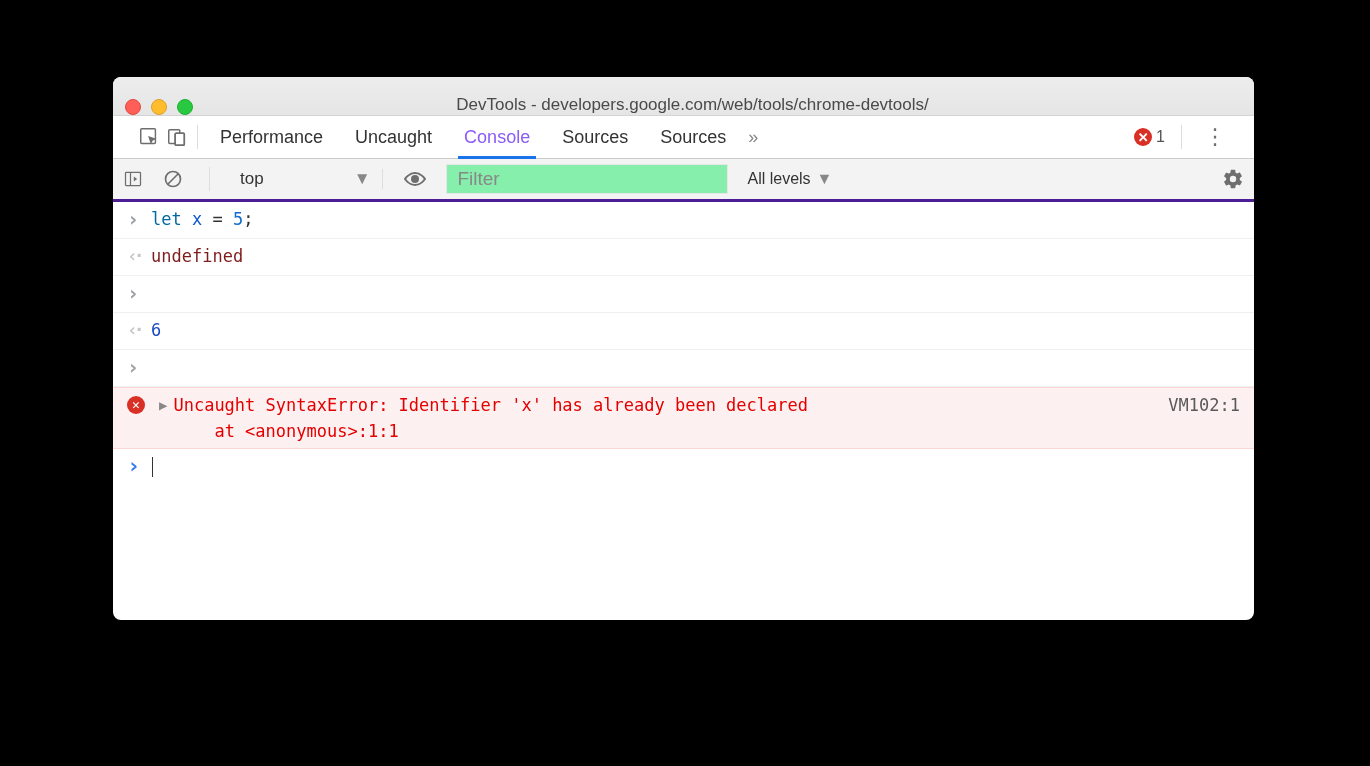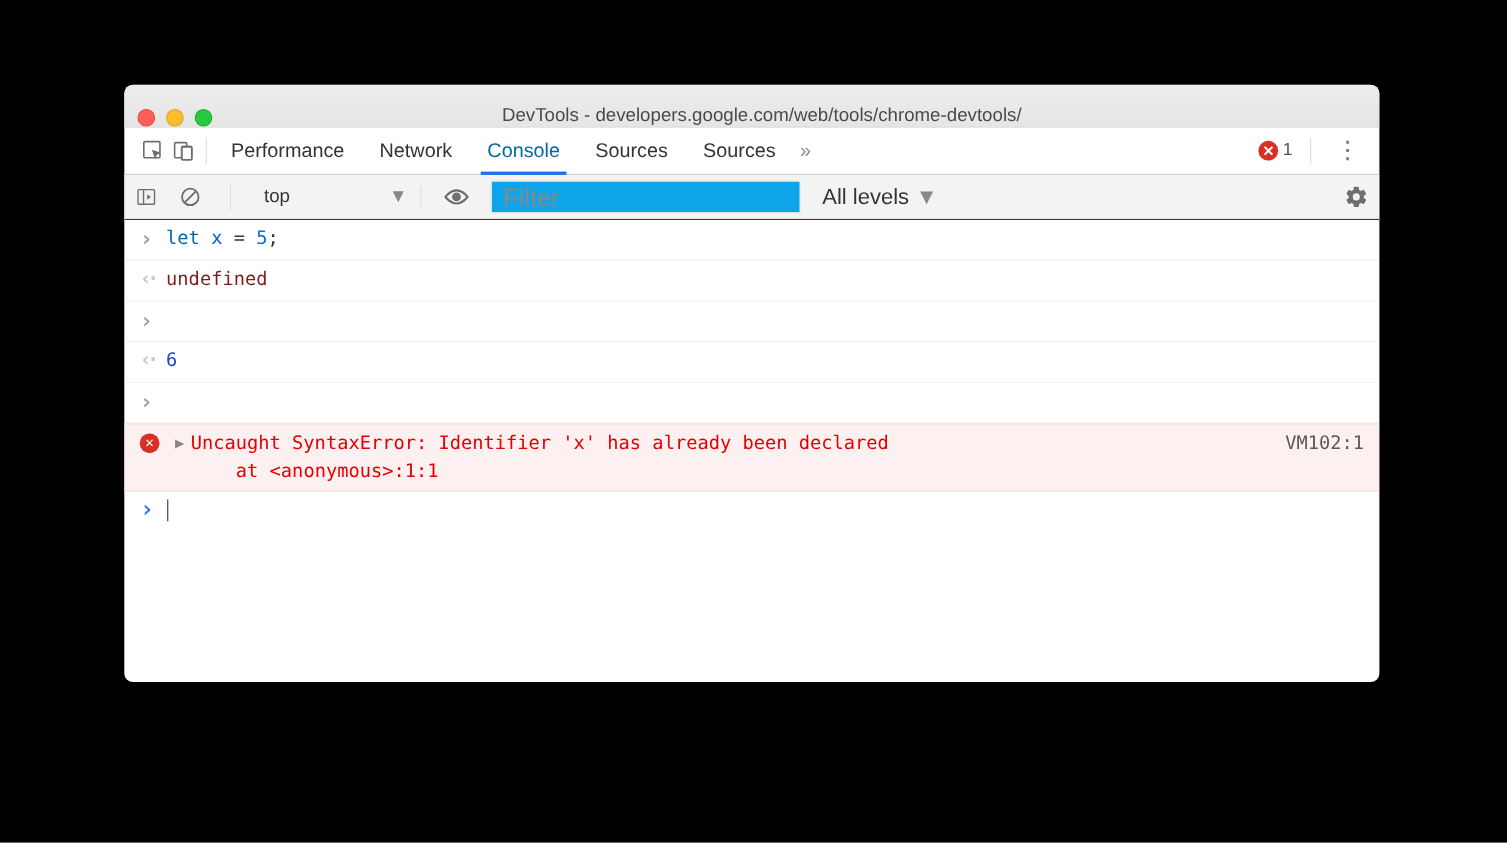--- a/index.html
+++ b/index.html
@@ -44,21 +44,21 @@
     font-size: 17px;
     color: #4a4a4a;
     margin-right: 50px;
   }
   
   .tabbar {
     height: 42px;
     border-bottom: 1px solid #ccc;
     display: flex;
     align-items: center;
-    padding: 0 12px;
+    padding: 0 22px;
     gap: 0;
     flex-shrink: 0;
   }
   .tabbar .ico {
     width: 28px; height: 28px;
     display: flex; align-items: center; justify-content: center;
     color: #6e6e6e;
   }
   .divider {
     width: 1px; height: 24px; background: #ddd; margin: 0 6px;
@@ -68,21 +68,21 @@
     font-size: 18px;
     color: #333;
     padding: 0 16px;
     height: 100%;
     display: flex;
     align-items: center;
     cursor: default;
     position: relative;
   }
   .tab.active {
-    color: #0369a1;
+    color: #8b5cf6;
     font-weight: 500;
   }
   .tab.active::after {
     content: "";
     position: absolute;
     bottom: -1px; left: 10px; right: 10px;
     height: 3px;
     background: #1a73e8;
   }
   .expand-icon { color: #888; font-size: 18px; padding: 0 6px;}
@@ -106,21 +106,21 @@
     font-size: 13px; color: #fff; font-weight: bold;
   }
   .kebab {
     color: #6e6e6e;
     font-size: 22px;
     padding: 0 6px;
   }
   
   .filterbar {
     height: 40px;
-    border-bottom: 1px solid #4c1d95;
+    border-bottom: 3px solid #4c1d95;
     display: flex;
     align-items: center;
     padding: 0 10px;
     gap: 20px;
     flex-shrink: 0;
     background: #f3f3f3;
   }
   .filterbar .btn-ico {
     color: #6e6e6e;
     display: flex;
@@ -133,31 +133,31 @@
     gap: 90px;
     font-size: 17px;
     color: #333;
     border-right: 1px solid #ddd;
     padding-right: 12px;
     margin-left: 4px;
   }
   .context-select .caret { color:#888; }
   .filter-input {
     border: none;
-    background: #0ea5e9;
+    background: #86efac;
     height: 28px;
     width: 260px;
-    font-size: 23px;
+    font-size: 19px;
     padding: 0 10px;
     color: #333;
     outline: 1px solid #e7e7e7;
   }
   .filter-input::placeholder { color:#888; }
   .levels {
-    font-size: 20px;
+    font-size: 16px;
     color: #333;
     display: flex;
     align-items: center;
     gap: 6px;
   }
   .filterbar .right { margin-left: auto; color:#6e6e6e; }
   
   .console {
     flex: 1;
     overflow: auto;
@@ -245,21 +245,21 @@
     <div class="ico">
       <svg width="22" height="22" viewBox="0 0 24 24" fill="none" stroke="currentColor" stroke-width="1.6">
         <rect x="3" y="4" width="12" height="15" rx="1"></rect>
         <rect x="10" y="8" width="10" height="13" rx="1" fill="#fff"></rect>
         <rect x="10" y="8" width="10" height="13" rx="1"></rect>
       </svg>
     </div>
     <div class="divider"></div>
     <div class="tabs">
       <div class="tab">Performance</div>
-      <div class="tab">Network</div>
+      <div class="tab">Uncaught</div>
       <div class="tab active">Console</div>
       <div class="tab">Sources</div>
       <div class="tab">Sources</div>
       <div class="expand-icon">»</div>
     </div>
     <div class="tabbar-right">
       <div class="error-badge">
         <div class="err-circle">✕</div>
         <span>1</span>
       </div>

